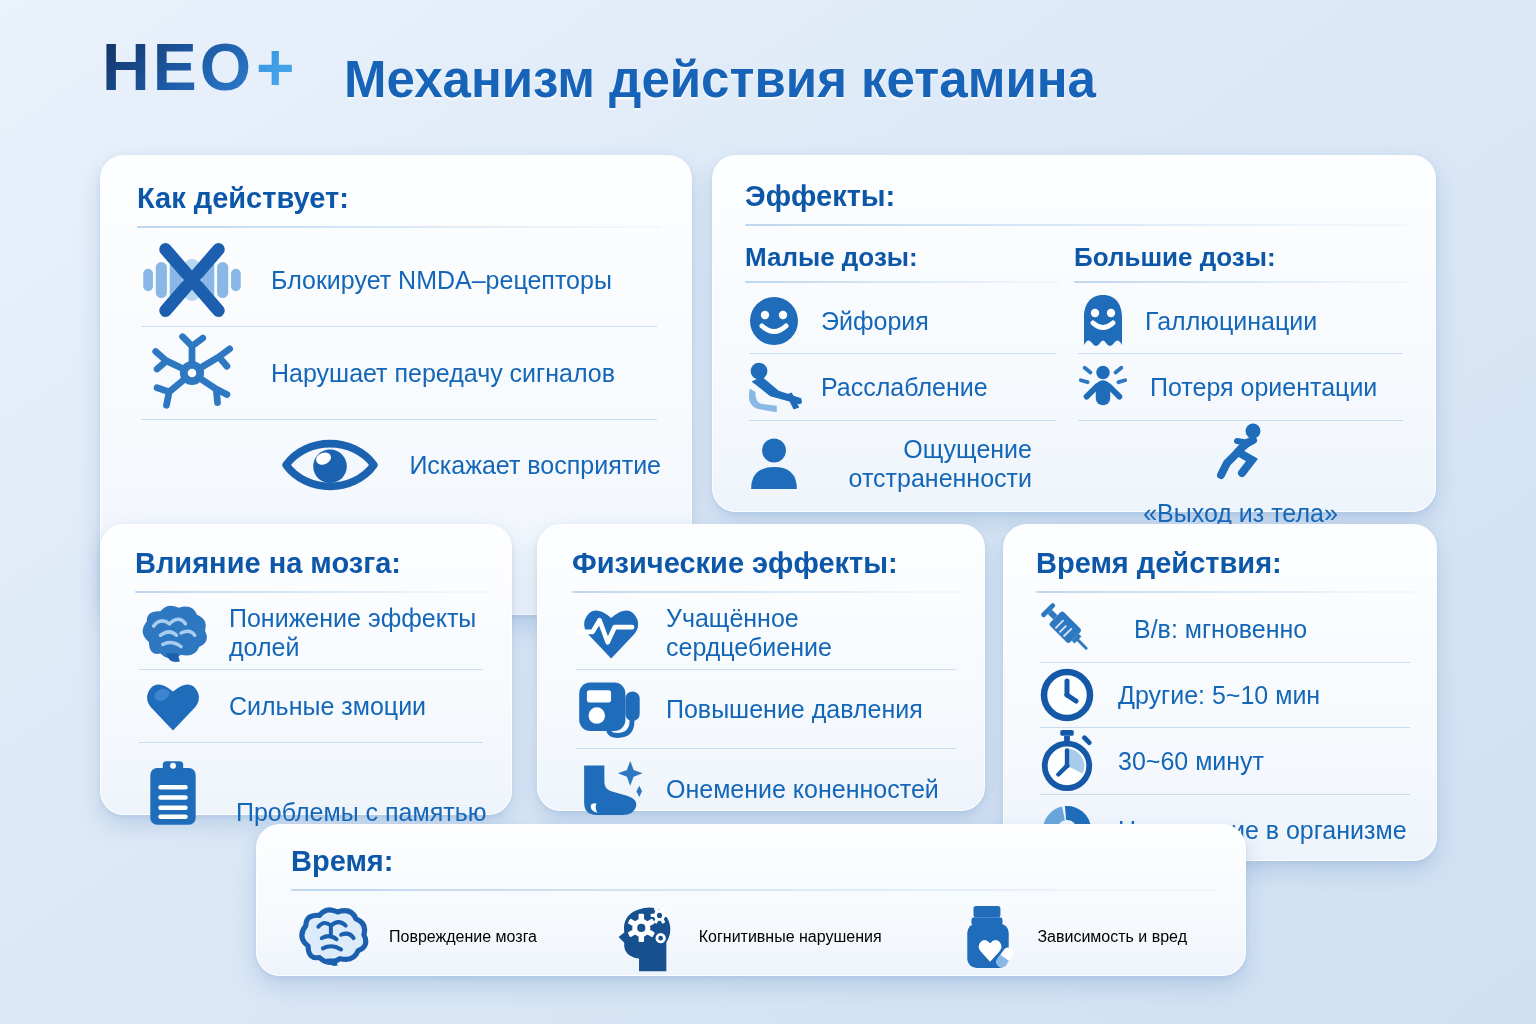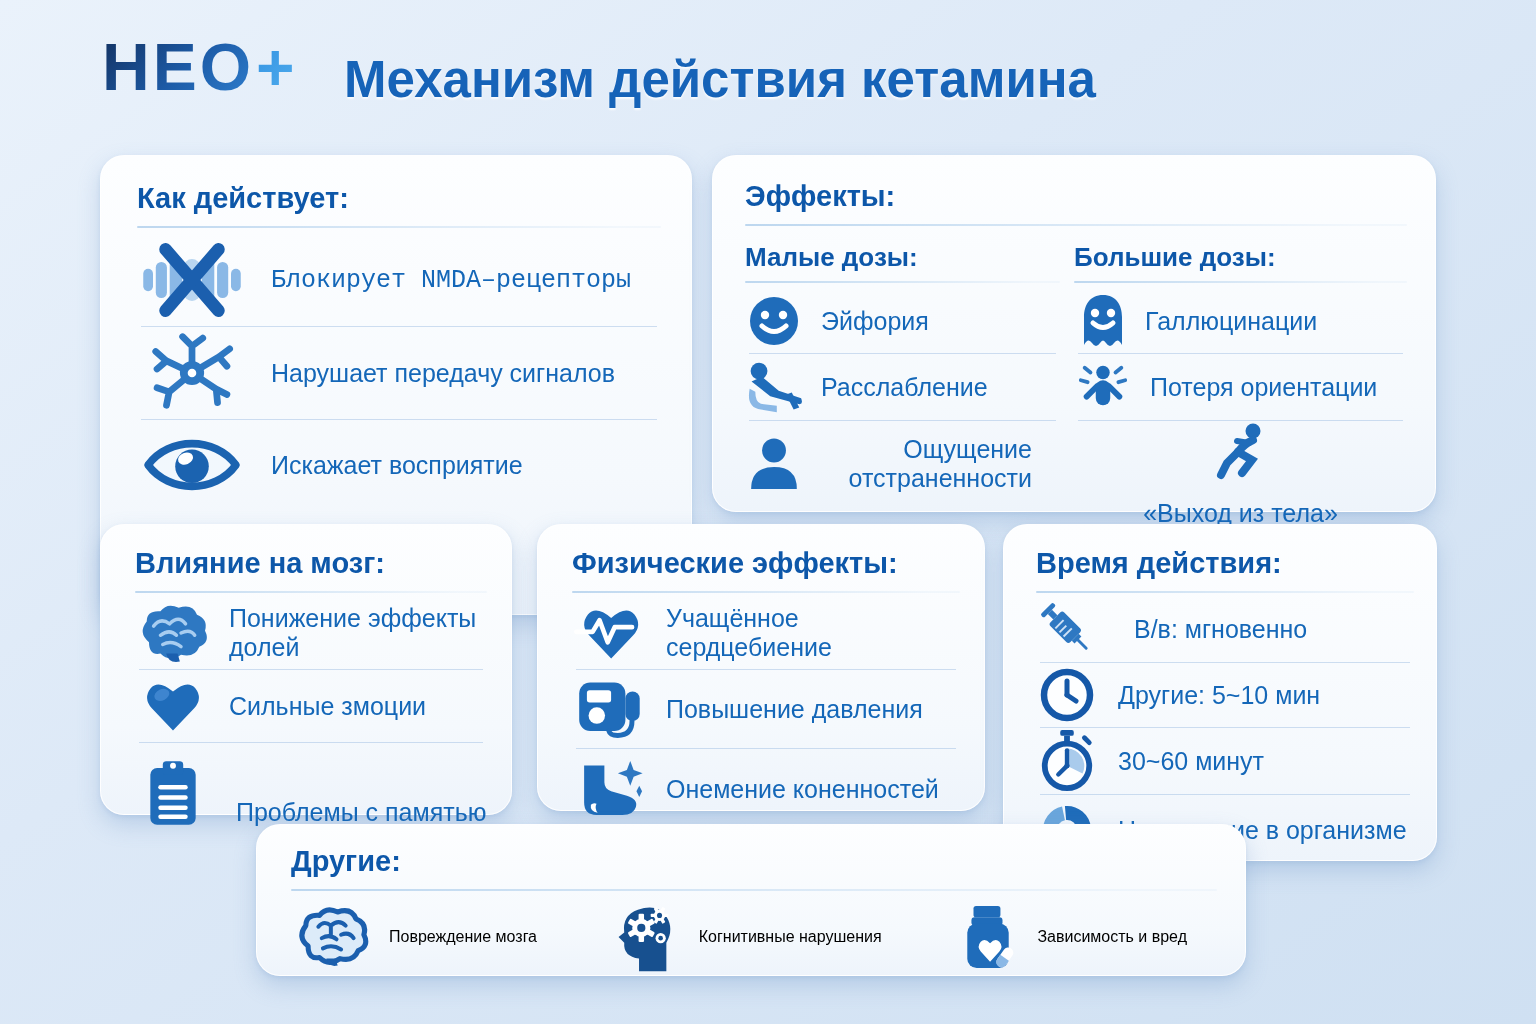--- a/index.html
+++ b/index.html
@@ -39,21 +39,21 @@
 <div class="stage">
 
   <div class="logo">
     <span class="main">НЕО</span><span class="plus">+</span>
   </div>
   <h1>Механизм действия кетамина</h1>
 
   <section class="card" style="left:100px;top:155px;width:592px;height:460px;padding:26px 30px 0 36px;box-sizing:border-box;">
     <h2>Как действует:</h2>
     <div class="hr"></div>
-    <div class="row" style="height:92px;margin-top:6px;font-family:Liberation Mono, monospace;">
+    <div class="row" style="height:92px;margin-top:6px;">
       <span class="ic" style="width:110px;">
         <svg width="104" height="78" viewBox="0 0 72 56">
           <g fill="#8ab8e6">
               <rect x="1" y="20" width="7" height="16" rx="3.5"></rect>
               <rect x="10" y="15" width="8" height="26" rx="4"></rect>
               <rect x="20" y="11" width="9" height="34" rx="4.5"></rect>
               <rect x="43" y="11" width="9" height="34" rx="4.5"></rect>
               <rect x="54" y="15" width="8" height="26" rx="4"></rect>
               <rect x="64" y="20" width="7" height="16" rx="3.5"></rect>
             </g>
@@ -77,21 +77,21 @@
             <path d="M32,32 L13,23 M13,23 L5,16 M13,23 L6,29"></path>
             <path d="M32,32 L15,46 M15,46 L6,43 M15,46 L13,56"></path>
           </g>
           <circle cx="32" cy="32" r="9" fill="#2e78c2"></circle>
             <circle cx="32" cy="32" r="3.2" fill="#fff"></circle>
         </svg>
       </span>
       <span class="lbl">Нарушает передачу сигналов</span>
     </div>
     <div class="sep"></div>
-    <div class="row" style="height:90px;">
+    <div class="row" style="height:90px;justify-content:flex-end;">
       <span class="ic" style="width:110px;">
         <svg width="100" height="62" viewBox="0 0 76 48">
           <path d="M4,24 C20,2 56,2 72,24 C56,46 20,46 4,24 Z" fill="#f2f8fd" stroke="#1b63b0" stroke-width="6" stroke-linejoin="round"></path>
           <circle cx="38" cy="25" r="13" fill="#1b63b0"></circle>
           <ellipse cx="33" cy="19" rx="6" ry="4.5" fill="#fff" transform="rotate(-22 33 19)"></ellipse>
         </svg>
       </span>
       <span class="lbl">Искажает восприятие</span>
     </div>
   </section>
@@ -186,21 +186,21 @@
               <path d="M36,22 L24,20" stroke="#1f6cba" stroke-width="6" stroke-linecap="round"></path>
             </svg>
           </span>
           <span class="lbl">«Выход из тела»</span>
         </div>
       </div>
     </div>
   </section>
 
   <section class="card" style="left:100px;top:524px;width:412px;height:291px;padding:22px 24px 0 34px;box-sizing:border-box;">
-    <h2>Влияние на мозг:</h2>
+    <h2>Влияние на мозга:</h2>
     <div class="hr"></div>
     <div class="row" style="height:72px;margin-top:4px;gap:18px;">
       <span class="ic" style="width:76px;">
         <svg width="76" height="64" viewBox="0 0 66 56">
           <path d="M12,36 Q2,28 10,18 Q10,8 22,9 Q28,1 38,6 Q50,2 54,12 Q64,16 61,26 Q66,36 56,40 Q52,50 40,47 Q30,54 22,46 Q12,48 12,36 Z" fill="#2e78c2"></path>
           <path d="M27,46 Q29,55 39,53 L37,46 Z" fill="#1b5fae"></path>
           <g stroke="#a8cdf0" stroke-width="3" stroke-linecap="round" fill="none">
             <path d="M16,22 Q22,14 30,20 M30,20 Q38,12 44,20 M22,30 Q30,24 36,30 M40,28 Q48,24 52,30 M24,38 Q32,34 40,40"></path>
           </g>
         </svg>
@@ -334,21 +334,21 @@
         <svg width="56" height="56" viewBox="0 0 56 56">
           <circle cx="28" cy="28" r="17" fill="none" stroke="#1f6cba" stroke-width="14" pathLength="100" stroke-dasharray="66 34" transform="rotate(-95 28 28)"></circle>
           <circle cx="28" cy="28" r="17" fill="none" stroke="#6aa6dc" stroke-width="14" pathLength="100" stroke-dasharray="30 70" stroke-dashoffset="-68" transform="rotate(-95 28 28)"></circle>
         </svg>
       </span>
       <span class="lbl">Накопление в организме</span>
     </div>
   </section>
 
   <section class="card" style="left:256px;top:824px;width:990px;height:152px;padding:20px 28px 0 34px;box-sizing:border-box;">
-    <h2>Другие:</h2>
+    <h2>Время:</h2>
     <div class="hr"></div>
     <div class="risk-row" style="height:92px;justify-content:space-between;padding-right:30px;">
       <div class="risk-item">
         <span class="ic" style="width:82px;">
           <svg width="80" height="66" viewBox="0 0 68 58">
             <path d="M13,37 Q3,29 11,19 Q11,9 23,10 Q29,2 39,7 Q51,3 55,13 Q65,17 62,27 Q67,37 57,41 Q53,51 41,48 Q31,55 23,47 Q13,49 13,37 Z" fill="#dcebf9" stroke="#1b5fae" stroke-width="4.5" stroke-linejoin="round"></path>
             <path d="M29,48 Q31,56 39,54 L37,48 Z" fill="#1b5fae"></path>
             <g stroke="#1b5fae" stroke-width="3.5" stroke-linecap="round" fill="none">
               <path d="M22,20 Q27,14 33,19 M33,19 L33,27 M33,19 Q40,13 46,19 M25,30 Q32,26 38,31 M42,27 Q49,24 53,30 M26,39 Q34,35 42,40"></path>
             </g>

